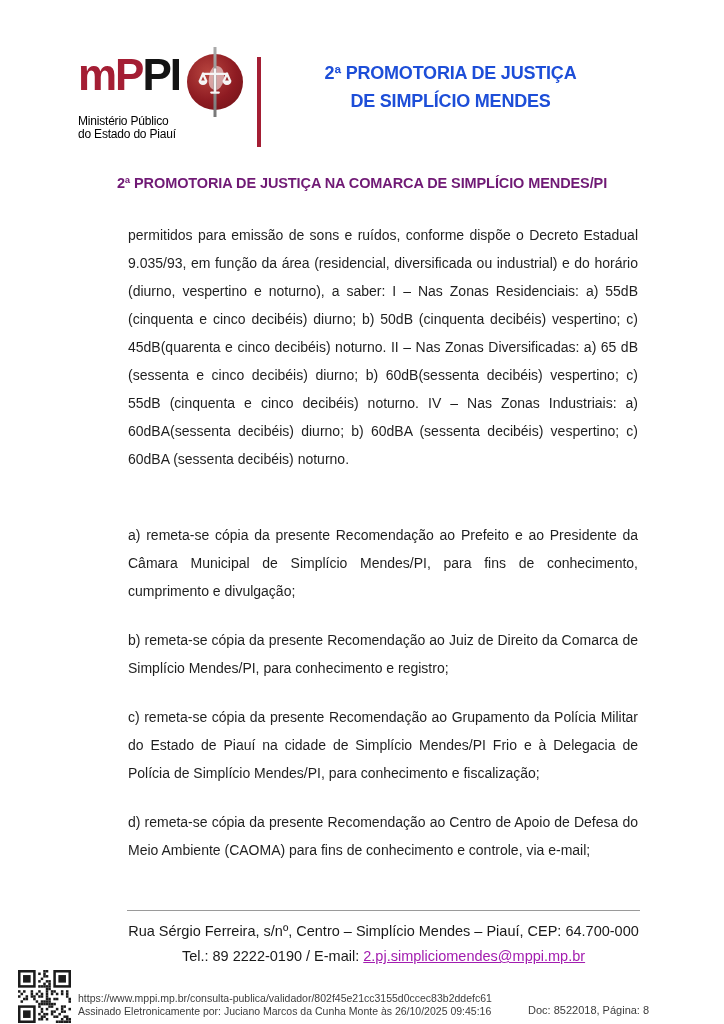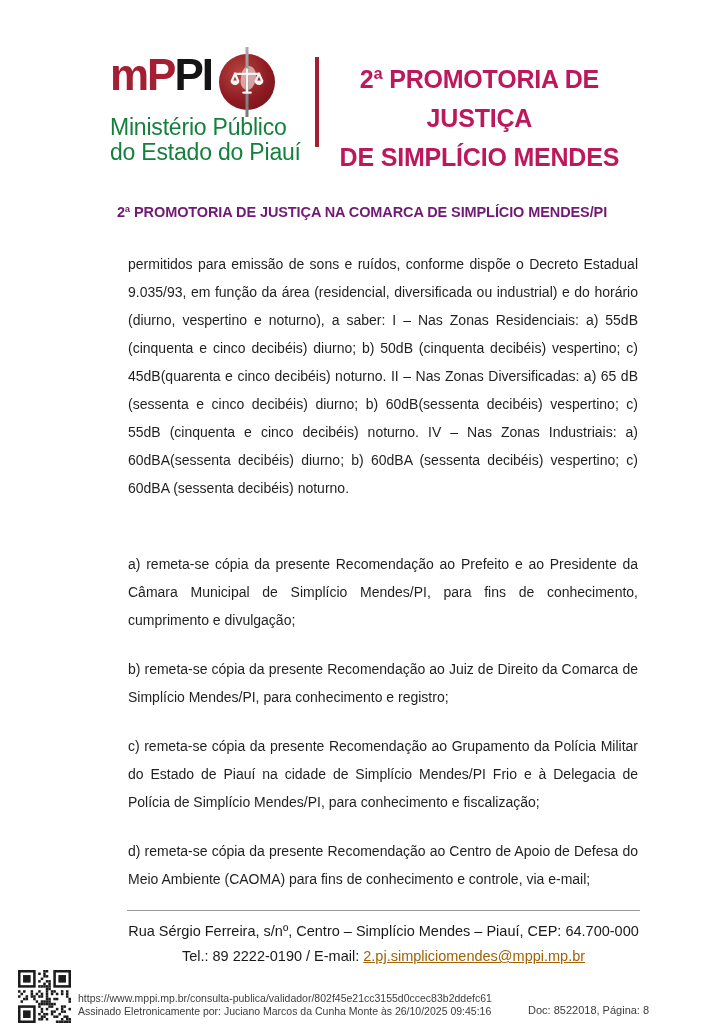--- a/index.html
+++ b/index.html
@@ -6,21 +6,21 @@
   body {
     width:724px; height:1024px;
     background:#ffffff;
     font-family:"Liberation Sans", sans-serif;
     color:#1f1f1f;
     position:relative;
     overflow:hidden;
   }
 
   
-  .header { display:flex; align-items:flex-start; padding:54px 0 0 110px; }
+  .header { display:flex; align-items:flex-start; padding:54px 0 0 78px; }
   .logo-block { flex:0 0 auto; }
   .logo-row { display:flex; align-items:flex-start; gap:7px; }
   .logo-text { font-size:44px; font-weight:700; letter-spacing:-2px; line-height:0.95; }
   .logo-mp { color:#a41e34; }
   .logo-pi { color:#141414; }
   .emblem {
     position:relative; width:56px; height:56px; border-radius:50%;
     background:radial-gradient(circle at 38% 34%, #b8453f 0%, #8e1b22 55%, #6c1116 100%);
     display:flex; align-items:center; justify-content:center; margin-top:0px;
   }
@@ -28,44 +28,44 @@
     content:""; position:absolute; left:50%; top:-7px; bottom:-7px; width:3px;
     transform:translateX(-50%);
     background:linear-gradient(#aaaaaa,#777777); z-index:2;
   }
   .emblem::after { 
     content:""; position:absolute; width:15px; height:24px; left:22px; top:12px;
     background:rgba(255,255,255,0.55); border-radius:45% 60% 55% 50%;
     transform:rotate(10deg);
   }
   .emblem svg { position:relative; z-index:3; }
-  .org-name { color:#15803d; font-size:23px; line-height:1.1; margin-top:5px; letter-spacing:-0.2px; }
+  .org-name { color:#000000; font-size:12px; line-height:1.1; margin-top:5px; letter-spacing:-0.2px; }
 
   .divider { width:4px; height:90px; background:#a41e34; margin:3px 8px 0 14px; flex:0 0 auto; }
 
   .header-title {
-    flex:1; text-align:center; font-weight:700; font-size:25px; color:#be185d;
+    flex:1; text-align:center; font-weight:700; font-size:18px; color:#1d4ed8;
     line-height:1.55; padding:6px 92px 0 0; letter-spacing:-0.2px;
   }
 
   
   .doc-title { text-align:center; font-weight:700; font-size:14.5px; color:#701a75; margin-top:28px; letter-spacing:-0.1px; }
 
   .content { margin-left:128px; width:510px; font-size:14px; line-height:28px; }
   .para { text-align:justify; margin:30px 0 0 0; }
   .section-heading { font-weight:700; font-size:14.5px; margin:34px 0 0 -43px; line-height:20px; }
   .items { margin-top:48px; }
   .item { text-align:justify; margin:0 0 21px 0; }
 
   
   .footer { position:absolute; top:910px; left:127px; width:513px; text-align:center; font-size:14.5px; color:#1a1a1a; }
   .footer-rule { border:none; border-top:1.5px solid #9a9a9a; margin:0 0 12px 0; }
   .footer-address { margin:0; }
   .footer-contact { margin-top:9px; }
-  .email-link { color:#a16207; text-decoration:underline; cursor:pointer; }
+  .email-link { color:#a21caf; text-decoration:underline; cursor:pointer; }
 
   
   .validation { position:absolute; left:16px; bottom:0; width:724px; height:60px; }
   .qr { position:absolute; left:2px; bottom:1px; width:53px; height:53px; }
   .qr svg { width:100%; height:100%; display:block; }
   .validation-text { position:absolute; left:62px; bottom:5px; font-size:10.5px; color:#3c3c3c; line-height:1.3; white-space:nowrap; }
   .doc-info { position:absolute; left:512px; bottom:8px; font-size:11px; color:#3c3c3c; }
 </style>
 </head>
 <body>

